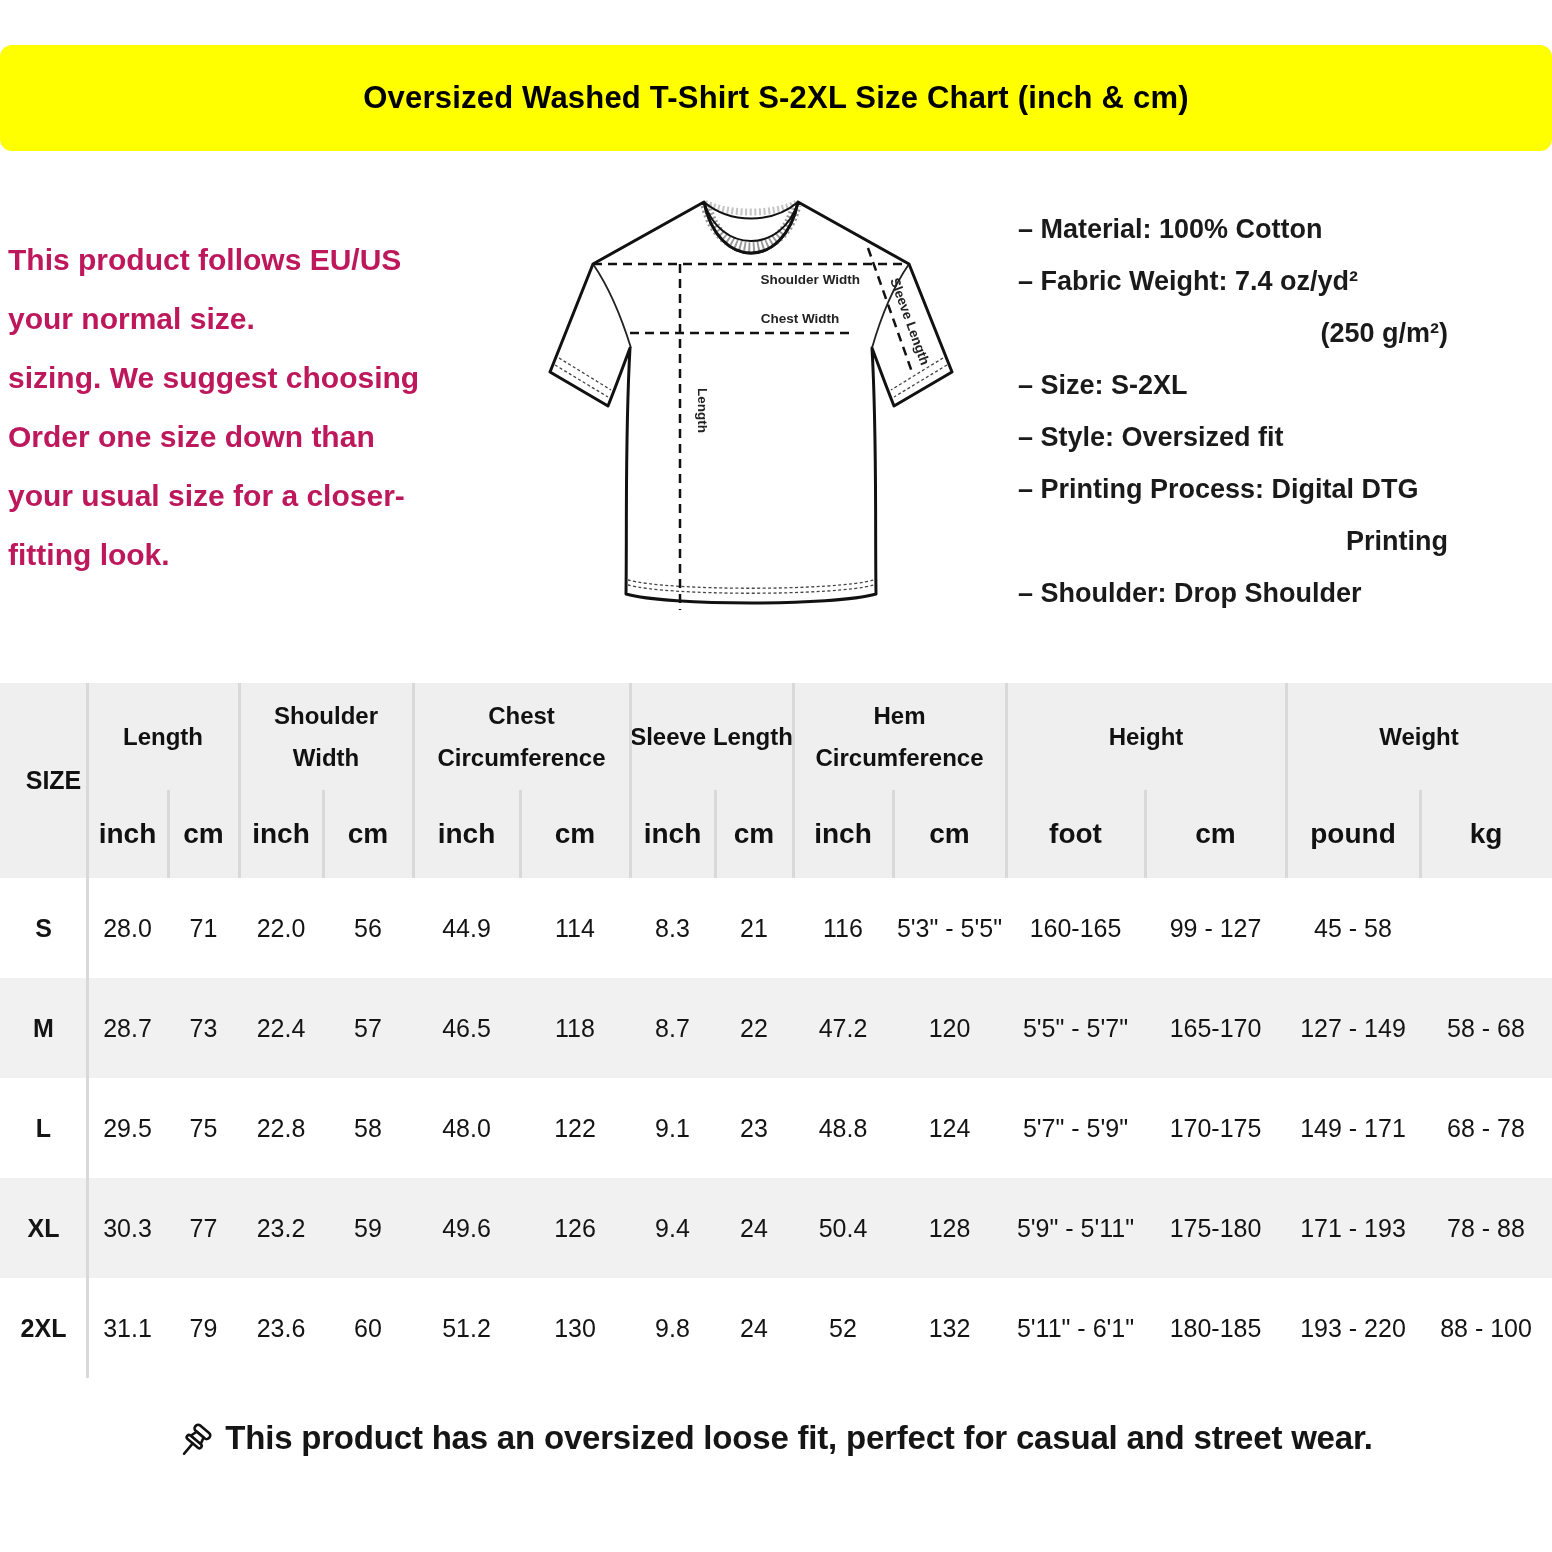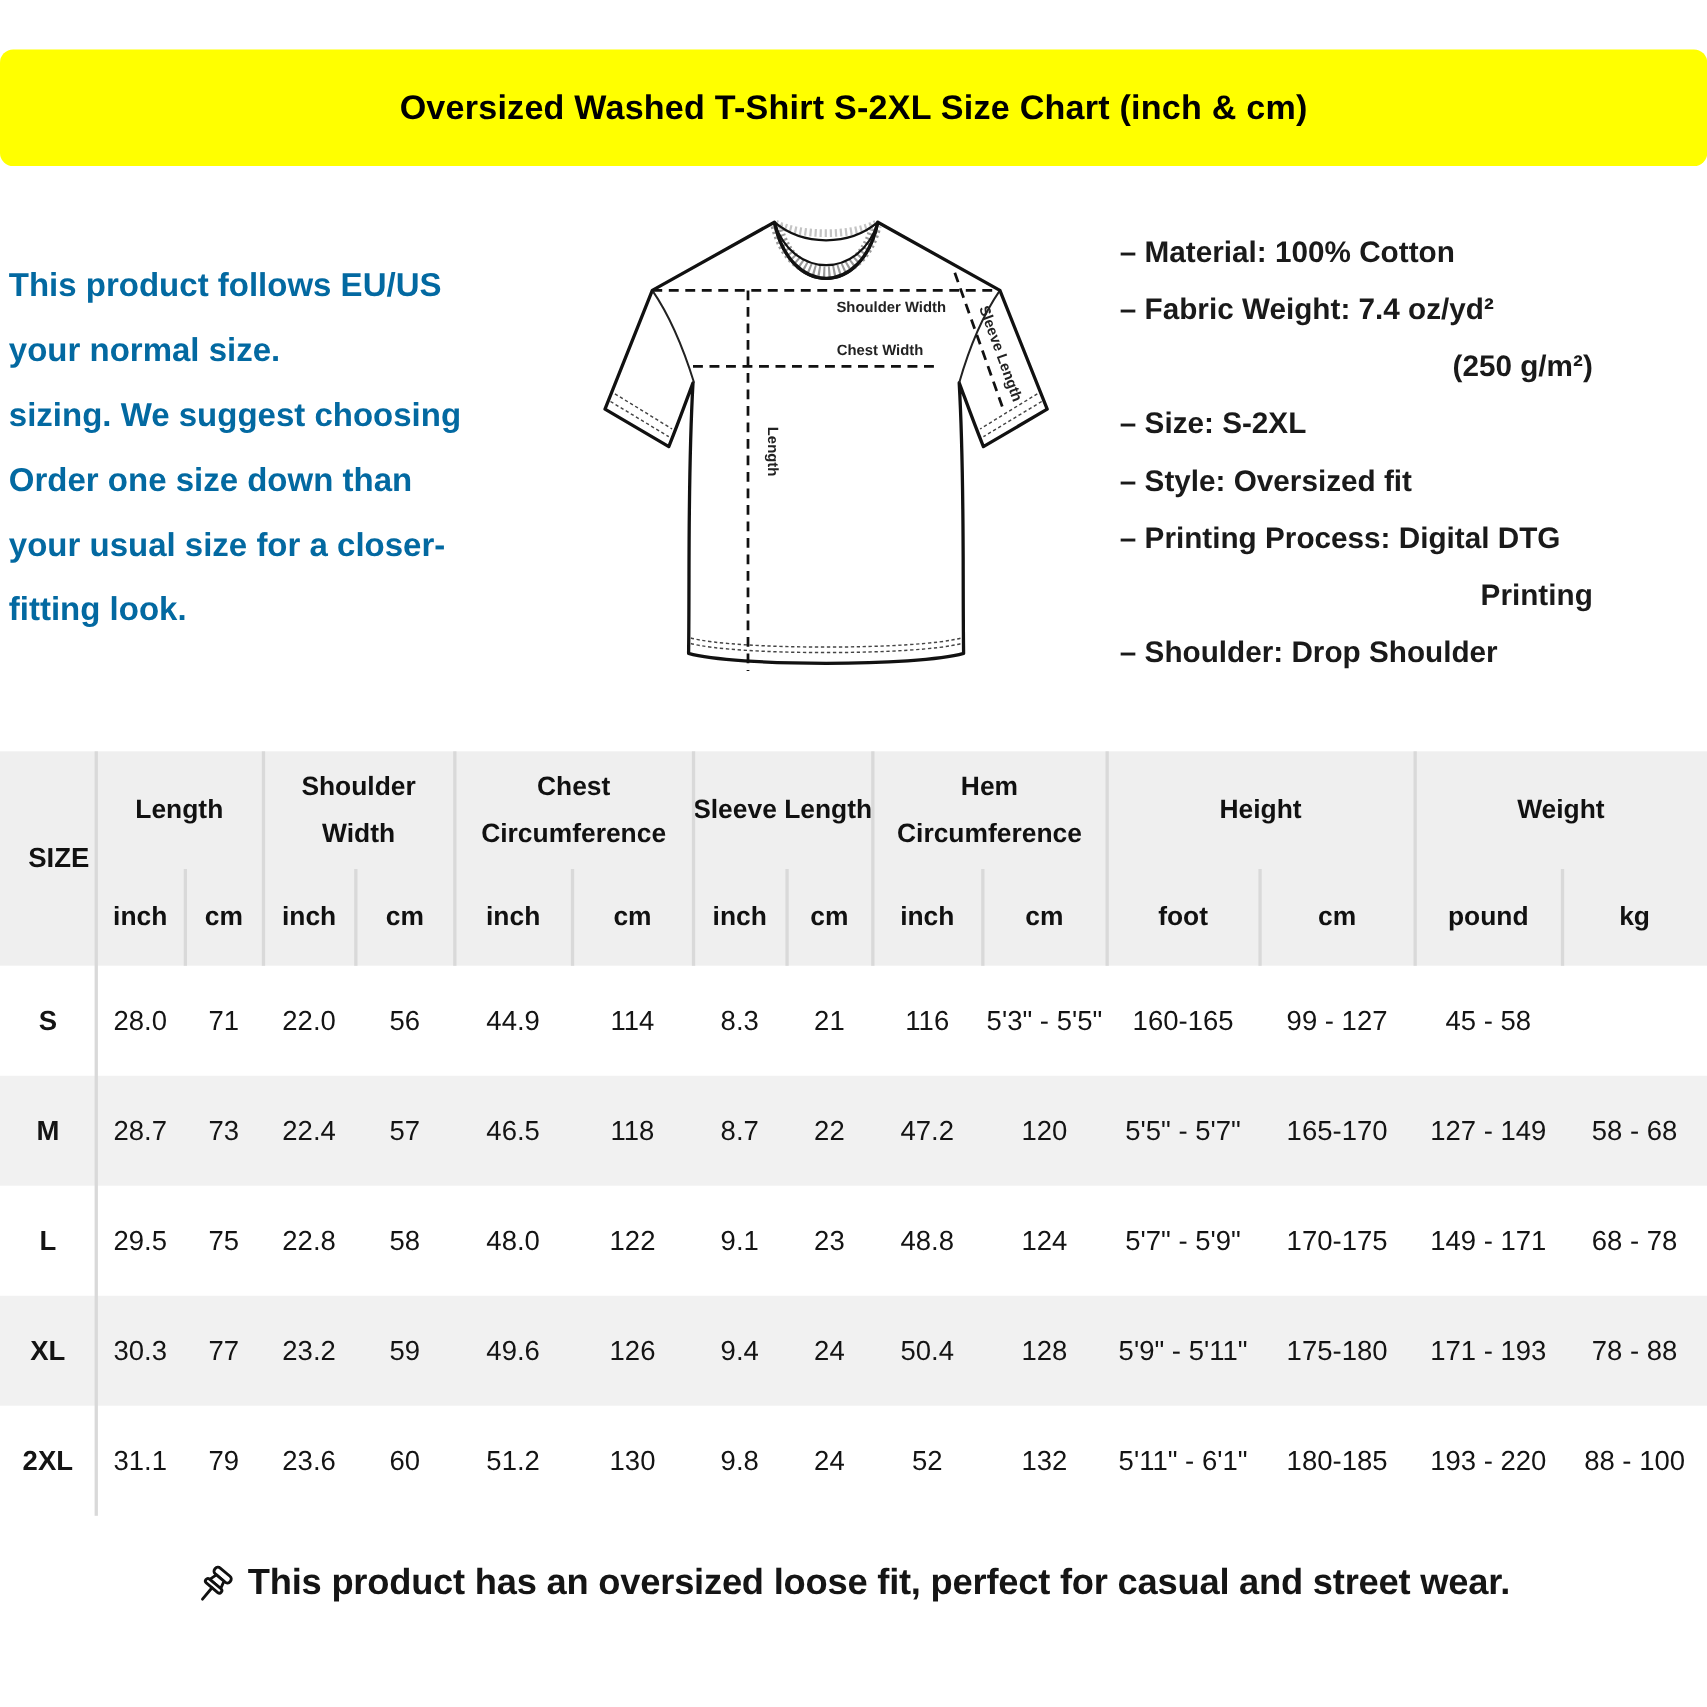--- a/index.html
+++ b/index.html
@@ -32,21 +32,21 @@
   .t-header,.t-row{
     display:grid;
     grid-template-columns:87px 81px 71px 84px 90px 107px 110px 85px 78px 100px 113px 139px 141px 134px 132px;
   }
   .t-header{grid-template-rows:107px 88px;background:#efefef;height:195px;}
   .size-head{grid-column:1;grid-row:1/3;display:flex;align-items:center;justify-content:center;
     font-weight:700;font-size:25px;padding-left:20px;}
   .group-cell{grid-row:1;display:flex;align-items:center;justify-content:center;
     text-align:center;font-weight:700;font-size:24px;line-height:42px;}
   .sub-cell{grid-row:2;display:flex;align-items:center;justify-content:center;
-    font-weight:700;font-size:24px;}
+    font-weight:700;font-size:28px;}
   .t-row{height:100px;background:#ffffff;}
   .t-row.alt{background:#f1f1f1;}
   .cell{display:flex;align-items:center;justify-content:center;
     font-size:25px;font-weight:500;color:#141414;white-space:nowrap;}
   .size-cell{font-weight:700;font-size:25px;}
   .vdiv{position:absolute;width:3px;background:#d9d9d9;top:0;}
   .vdiv.full{height:195px;}
   .vdiv.sub{top:107px;height:88px;}
   .vdiv.size{height:695px;}
   
@@ -56,21 +56,21 @@
     font-size:33px;font-weight:700;color:#151515;letter-spacing:-.2px;
   }
 </style>
 </head>
 <body>
 
 <div class="banner" style="background:#FFFF00;">
   <div class="title">Oversized Washed T-Shirt S-2XL Size Chart (inch &amp; cm)</div>
 </div>
 
-<div class="sizing-note" style="color:#0369a1;">
+<div class="sizing-note" style="color:#be185d;">
   <div>This product follows EU/US</div>
   <div>your normal size.</div>
   <div>sizing. We suggest choosing</div>
   <div>Order one size down than</div>
   <div>your usual size for a closer-</div>
   <div>fitting look.</div>
 </div>
 
 <svg class="tshirt" viewBox="0 0 428 452">
 

